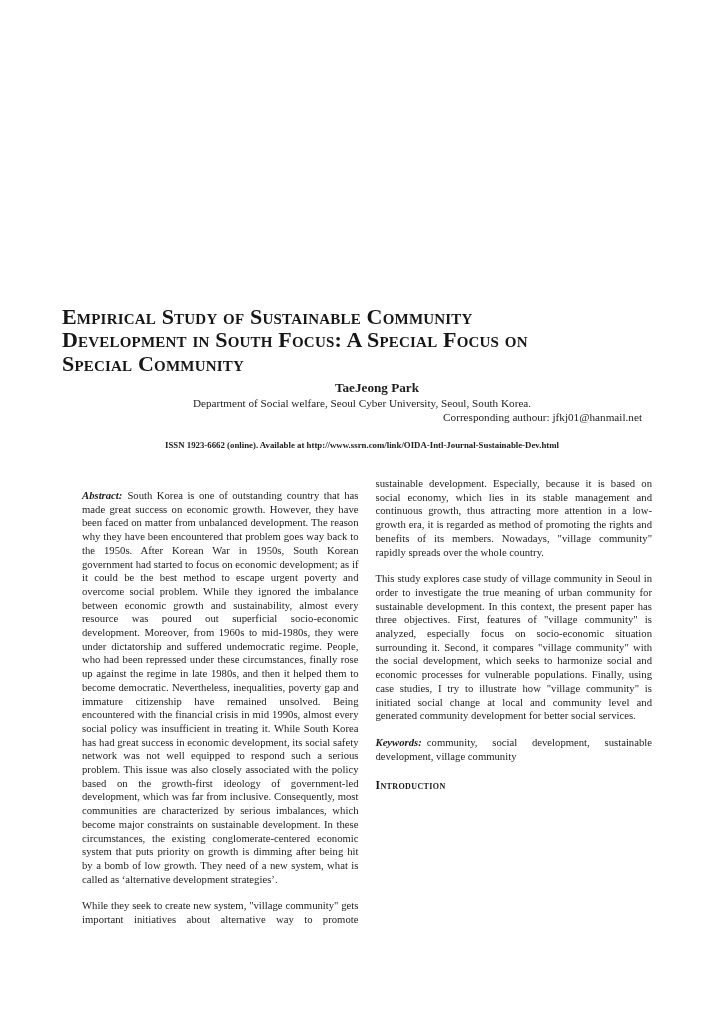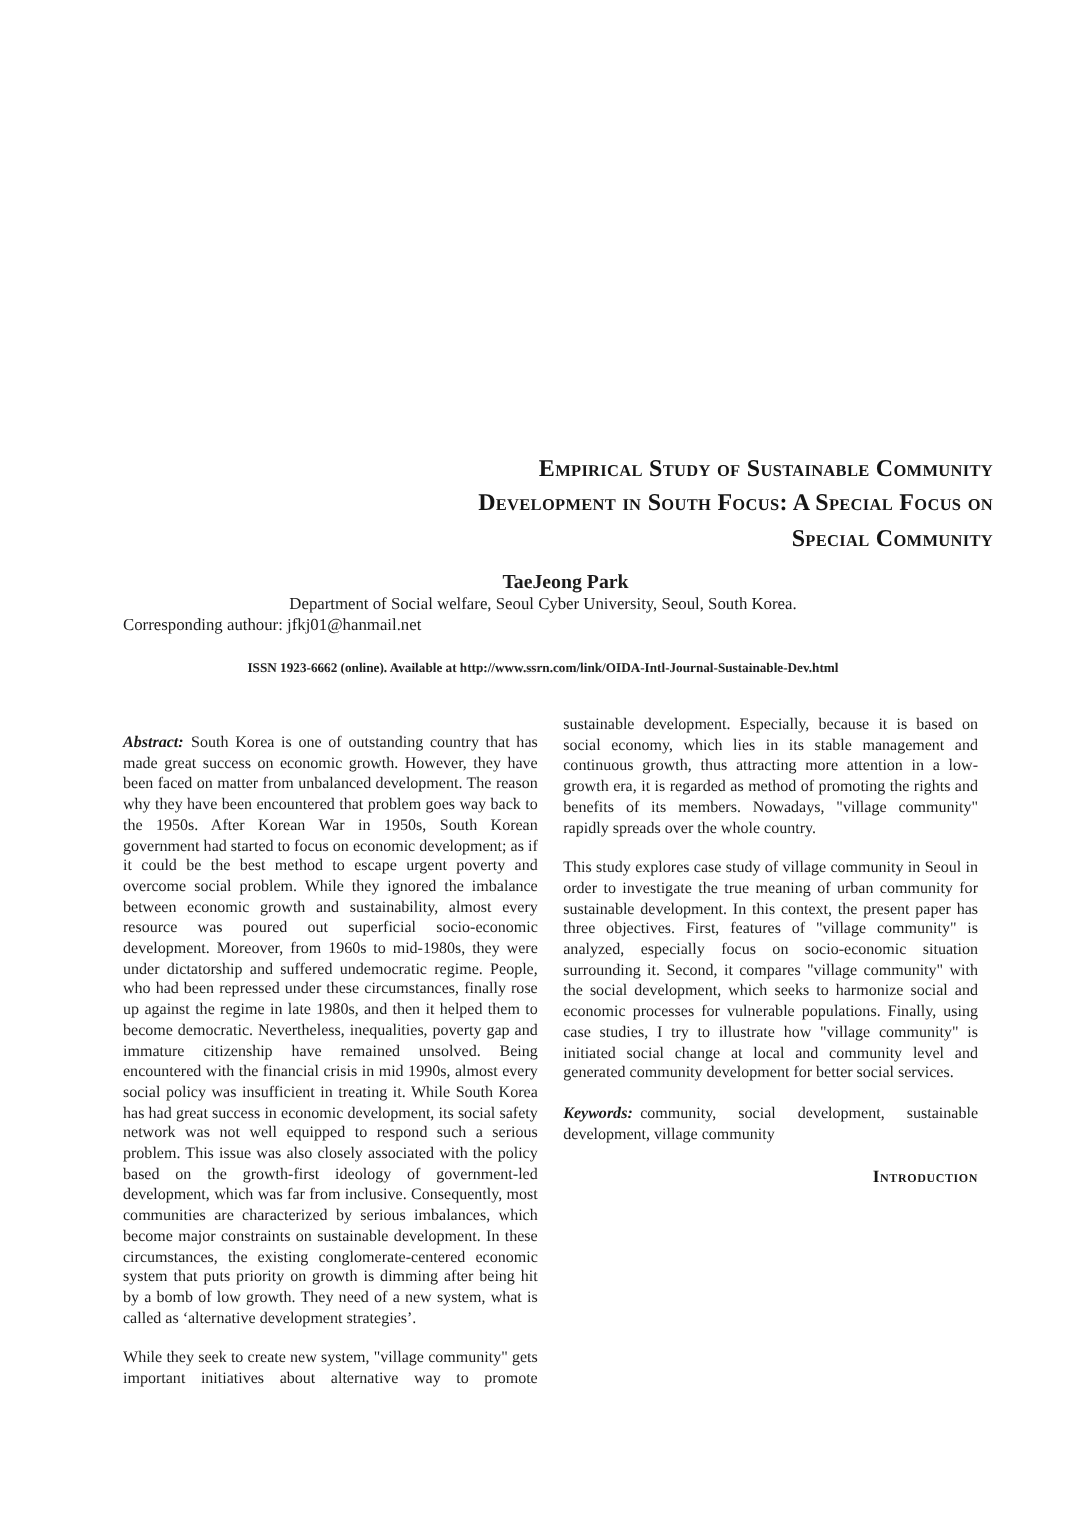--- a/index.html
+++ b/index.html
@@ -16,24 +16,24 @@
       height: 1024px;
       background: #ffffff;
       color: #1c1c1c;
       font-family: "Liberation Serif", serif;
     }
     .title-block {
       position: absolute;
       top: 290px;
       left: 62px;
       width: 600px;
-      text-align: right;
+      text-align: left;
       font-weight: bold;
       font-variant: small-caps;
-      font-size: 16px;
+      font-size: 22px;
       line-height: 23.5px;
       letter-spacing: 0.2px;
       color: #161616;
     }
     .author-name {
       position: absolute;
       top: 380px;
       left: 97px;
       width: 560px;
       text-align: center;
@@ -48,21 +48,21 @@
       width: 560px;
       text-align: center;
       font-size: 11.2px;
       line-height: 13px;
     }
     .corresponding {
       position: absolute;
       top: 411px;
       left: 82px;
       width: 560px;
-      text-align: left;
+      text-align: right;
       font-size: 11.2px;
       line-height: 13px;
     }
     .issn-block {
       position: absolute;
       top: 439px;
       left: 62px;
       width: 600px;
       text-align: center;
       font-weight: bold;
@@ -87,21 +87,21 @@
     .columns p {
       margin: 12px 0 13px 0;
     }
     .lead-label {
       font-weight: bold;
       font-style: italic;
       margin-right: 5px;
     }
     .section-heading {
       margin: 16px 0 0 0;
-      text-align: right;
+      text-align: left;
       font-weight: bold;
       font-variant: small-caps;
       font-size: 11.5px;
       letter-spacing: 0.4px;
       color: #161616;
     }
   </style>
 </head>
 <body>
 

